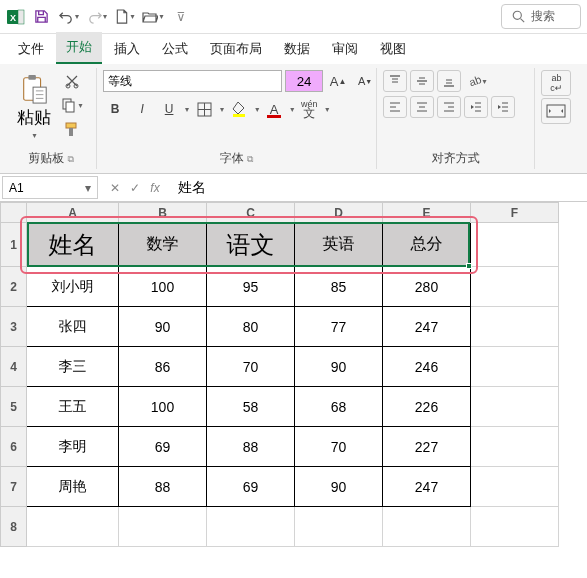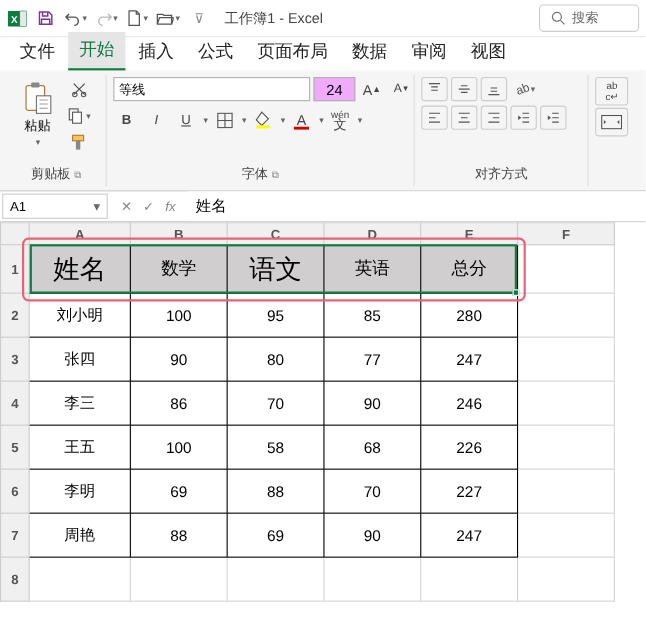--- a/index.html
+++ b/index.html
@@ -2,24 +2,24 @@
 <html><head>
 <meta charset="utf-8">
 <style>
 * { box-sizing: border-box; margin: 0; padding: 0; }
 body { font-family: "Microsoft YaHei", "Segoe UI", sans-serif; font-size: 12px; background: #fff; width: 587px; height: 578px; overflow: hidden; }
 
 .titlebar { height: 34px; background: #fff; display: flex; align-items: center; padding: 0 6px; border-bottom: 1px solid #e0e0e0; gap: 2px; }
 .tb-icon { width: 20px; height: 20px; display: flex; align-items: center; justify-content: center; }
 .tb-btn { width: 26px; height: 26px; display: flex; align-items: center; justify-content: center; color: #555; }
 .tb-title { margin-left: 8px; font-size: 13px; color: #444; }
-.search-box { margin-left: auto; display: flex; align-items: center; gap: 6px; padding: 3px 10px; border: 1px solid #ccc; border-radius: 4px; color: #666; width: 91px; }
+.search-box { margin-left: auto; display: flex; align-items: center; gap: 6px; padding: 3px 10px; border: 1px solid #ccc; border-radius: 4px; color: #666; width: 80px; }
 
 .tabs { height: 30px; display: flex; align-items: flex-end; padding: 0 8px; gap: 2px; background: #fff; }
-.tab { padding: 6px 10px; font-size: 16px; color: #222; cursor: pointer; margin-top: 44px; }
+.tab { padding: 6px 10px; font-size: 13px; color: #222; cursor: pointer; margin-top: 44px; }
 .tab.active { background: #e5e5e5; border-bottom: 2px solid #127b45; color: #127b45; font-weight: 500; }
 
 .ribbon { height: 110px; background: #f5f5f5; border-bottom: 1px solid #ccc; display: flex; padding: 4px 6px; gap: 0; }
 .rgroup { display: flex; flex-direction: column; justify-content: space-between; border-right: 1px solid #ddd; padding: 2px 6px; }
 .rgroup-body { display: flex; gap: 4px; align-items: flex-start; flex: 1; }
 .rgroup-label { text-align: center; font-size: 12px; color: #444; padding-top: 2px; }
 .rbtn { width: 24px; height: 22px; display: flex; align-items: center; justify-content: center; border-radius: 3px; color: #444; }
 .paste-big { width: 44px; display: flex; flex-direction: column; align-items: center; gap: 2px; padding-top: 4px; }
 .paste-icon { width: 28px; height: 30px; }
 .col { display: flex; flex-direction: column; gap: 2px; }
@@ -91,21 +91,20 @@
   </div>
   <div class="tb-btn">
     <svg width="16" height="14" viewBox="0 0 16 14">
         <path fill="none" stroke="#555" stroke-width="1.2" d="M1 3h5l1 1h7v8H1z M1 12l2-6h13l-2 6"></path>
       </svg>
       <span class="dd-caret">▾</span>
   </div>
   <div class="tb-btn">
       <span style="color:#888">⊽</span>
     </div>
-  <div class="tb-title">工作簿1 - Excel</div>
   <div class="search-box">
     <svg width="13" height="13" viewBox="0 0 16 16">
         <circle cx="6.5" cy="6.5" r="5" fill="none" stroke="#777" stroke-width="1.4"></circle>
         <line x1="10.5" y1="10.5" x2="15" y2="15" stroke="#777" stroke-width="1.4"></line>
       </svg>
     <span>搜索</span>
   </div>
 </div>
 
 <div class="tabs">
@@ -124,21 +123,21 @@
     <div class="rgroup-body">
       <div class="paste-big">
         <svg class="paste-icon" viewBox="0 0 28 32">
             <rect x="3" y="4" width="18" height="24" rx="2" fill="#fff" stroke="#b07a3a" stroke-width="1.2"></rect>
             <rect x="8" y="1" width="8" height="5" rx="1" fill="#888"></rect>
             <rect x="13" y="14" width="14" height="17" fill="#fff" stroke="#666"></rect>
             <line x1="16" y1="18" x2="24" y2="18" stroke="#999"></line>
             <line x1="16" y1="22" x2="24" y2="22" stroke="#999"></line>
             <line x1="16" y1="26" x2="24" y2="26" stroke="#999"></line>
           </svg>
-        <span style="font-size:12px">粘贴</span>
+        <span style="font-size:17px">粘贴</span>
         <span class="dd-caret">▾</span>
       </div>
       <div class="col">
         <div class="rbtn">
             <svg width="16" height="16" viewBox="0 0 16 16">
               <path stroke="#555" fill="none" stroke-width="1.2" d="M3 3l10 10M13 3L3 13"></path>
               <circle cx="4" cy="13" r="2" fill="none" stroke="#555"></circle>
               <circle cx="12" cy="13" r="2" fill="none" stroke="#555"></circle>
             </svg>
           </div>

